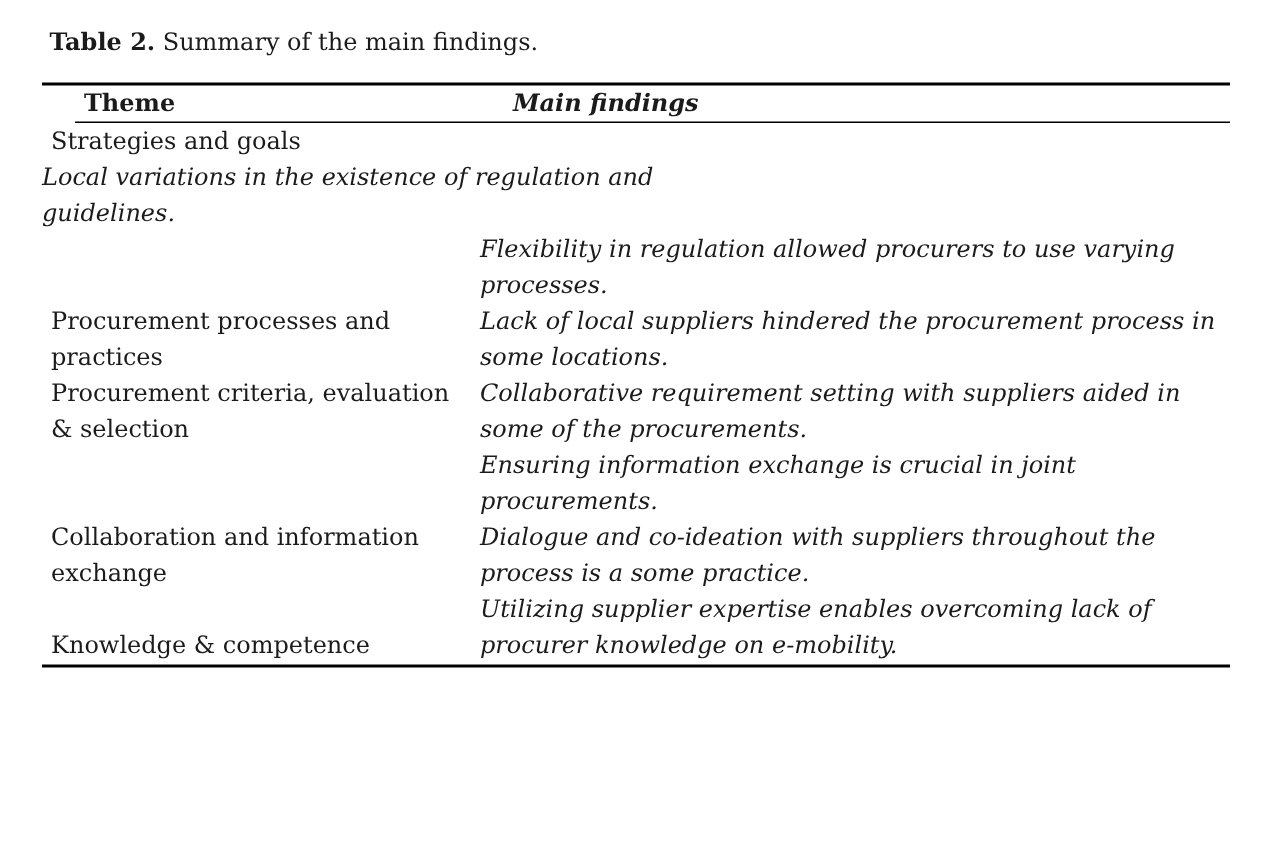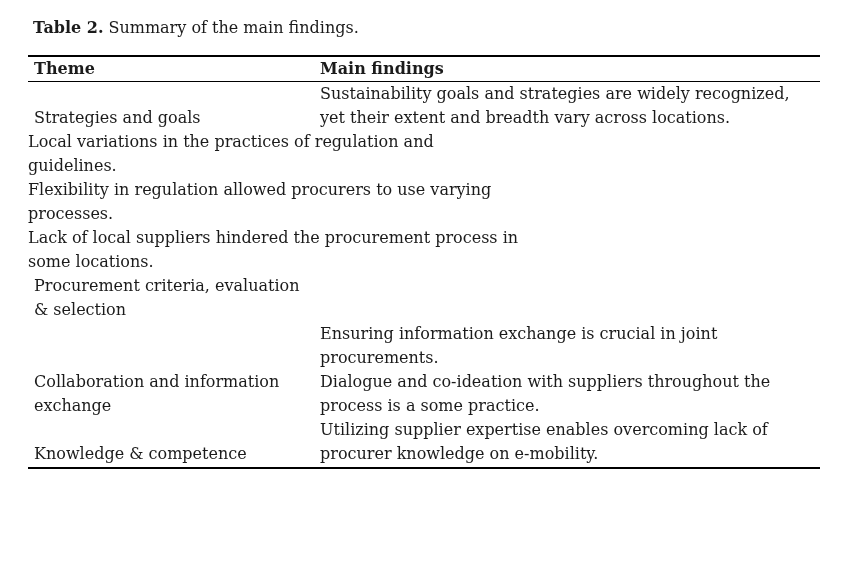--- a/index.html
+++ b/index.html
@@ -35,20 +35,21 @@
   }
   .ftable {
     width: 792px;
     border-top: 2px solid #000000;
     border-bottom: 2px solid #000000;
   }
   .thead {
     display: flex;
     border-bottom: 1.5px solid #000000;
     font-weight: 700;
+    margin-left: 22px;
   }
   .thead .th {
     padding-top: 0;
     padding-bottom: 0;
   }
   .row {
     display: flex;
     align-items: flex-end;
   }
   .col1 {
@@ -56,20 +57,21 @@
     width: 292px;
     flex: 0 0 292px;
     padding-left: 6px;
     padding-right: 16px;
   }
   .col2 {
     box-sizing: border-box;
     width: 500px;
     flex: 0 0 500px;
     padding-right: 5px;
+    font-style: italic;
   }
   .finding {
     margin: 0;
   }
   .tbody {
     padding-bottom: 1px;
   }
 </style>
 </head>
 <body>
@@ -81,38 +83,37 @@
   </p>
 
   <div class="ftable">
     <div class="thead">
       <div class="th col1">Theme</div>
       <div class="th col2">Main findings</div>
     </div>
     <div class="tbody">
         <div class="row">
           <div class="td col1">Strategies and goals</div>
+        </div>
+        <div class="row">
           <div class="td col2">
-            <p class="finding">Sustainability goals and strategies are widely recognized, yet their extent and breadth vary across locations.</p>
+            <p class="finding">Local variations in the existence of regulation and guidelines.</p>
           </div>
         </div>
         <div class="row">
-          <div class="td col2">
-            <p class="finding">Local variations in the practices of regulation and guidelines.</p>
-          </div>
-        </div>
-        <div class="row">
+          <div class="td col1">Procurement processes and practices</div>
           <div class="td col2">
             <p class="finding">Flexibility in regulation allowed procurers to use varying processes.</p>
             <p class="finding">Lack of local suppliers hindered the procurement process in some locations.</p>
           </div>
         </div>
         <div class="row">
           <div class="td col1">Procurement criteria, evaluation &amp; selection</div>
           <div class="td col2">
+            <p class="finding">Collaborative requirement setting with suppliers aided in some of the procurements.</p>
           </div>
         </div>
         <div class="row">
           <div class="td col1">Collaboration and information exchange</div>
           <div class="td col2">
             <p class="finding">Ensuring information exchange is crucial in joint procurements.</p>
             <p class="finding">Dialogue and co-ideation with suppliers throughout the process is a some practice.</p>
           </div>
         </div>
         <div class="row">

